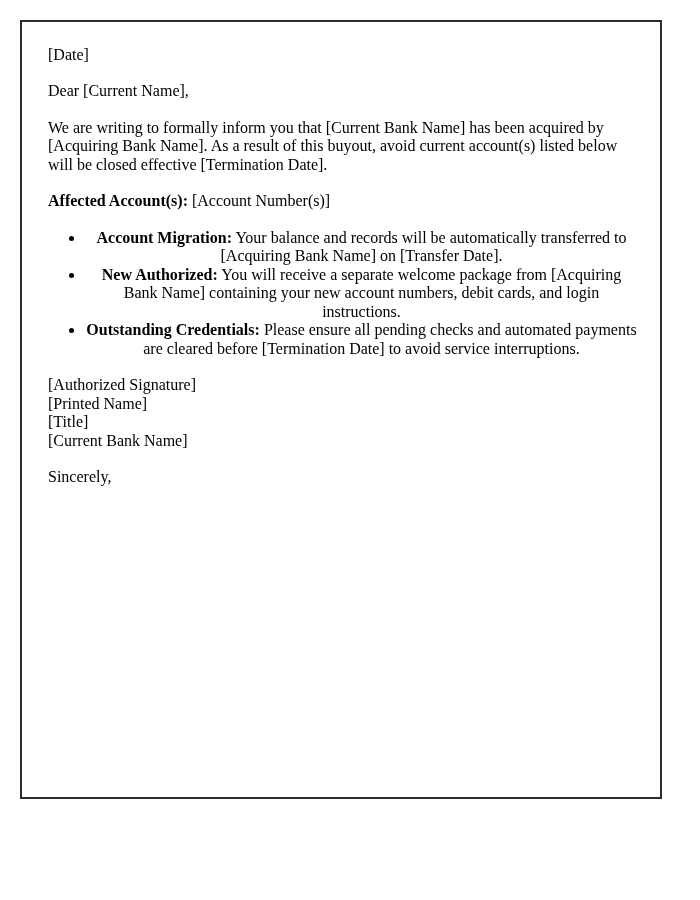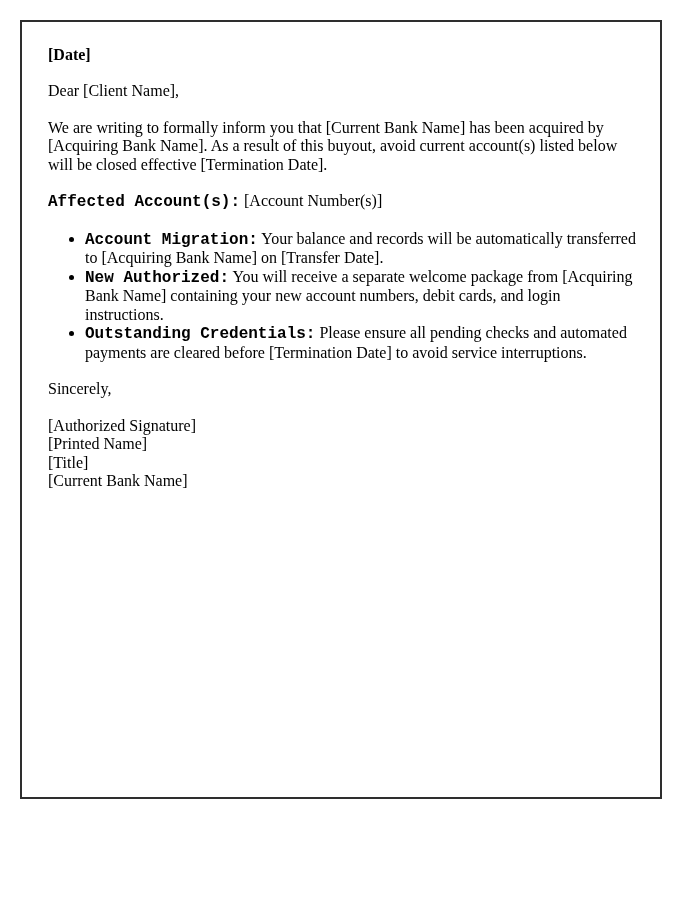--- a/index.html
+++ b/index.html
@@ -25,60 +25,60 @@
   }
   .letter {
     font-size: 16px;
     line-height: 1.155;
   }
   .letter p {
     margin: 18px 0;
   }
   .letter p:first-child {
     margin-top: 0;
-    font-weight: bold;
   }
   .letter ul {
     margin: 18px 0;
     padding-left: 37px;
   }
   .letter li {
     list-style: disc outside;
+    text-align: center;
   }
-  b { font-weight: bold; font-family: Liberation Mono, monospace; }
+  b { font-weight: bold; }
 </style>
 </head>
 <body>
 
 <div class="page">
   <div class="letter">
 
     <p>[Date]</p>
 
 
 
-    <p>Dear [Client Name],</p>
+    <p>Dear [Current Name],</p>
 
     <p>We are writing to formally inform you that [Current Bank Name] has been acquired by [Acquiring Bank Name]. As a result of this buyout, avoid current account(s) listed below will be closed effective [Termination Date].</p>
 
     <p><b>Affected Account(s):</b><span> [Account Number(s)]</span></p>
 
 
     <ul>
       <li><b>Account Migration:</b><span> Your balance and records will be automatically transferred to [Acquiring Bank Name] on [Transfer Date].</span></li>
       <li><b>New Authorized:</b><span> You will receive a separate welcome package from [Acquiring Bank Name] containing your new account numbers, debit cards, and login instructions.</span></li>
       <li><b>Outstanding Credentials:</b><span> Please ensure all pending checks and automated payments are cleared before [Termination Date] to avoid service interruptions.</span></li>
     </ul>
 
 
 
 
-    <p>Sincerely,</p>
-
     <p>
       <span>[Authorized Signature]</span><br>
       <span>[Printed Name]</span><br>
       <span>[Title]</span><br>
       <span>[Current Bank Name]</span>
     </p>
 
+    <p>Sincerely,</p>
+
   </div>
 </div>
 
 </body></html>

